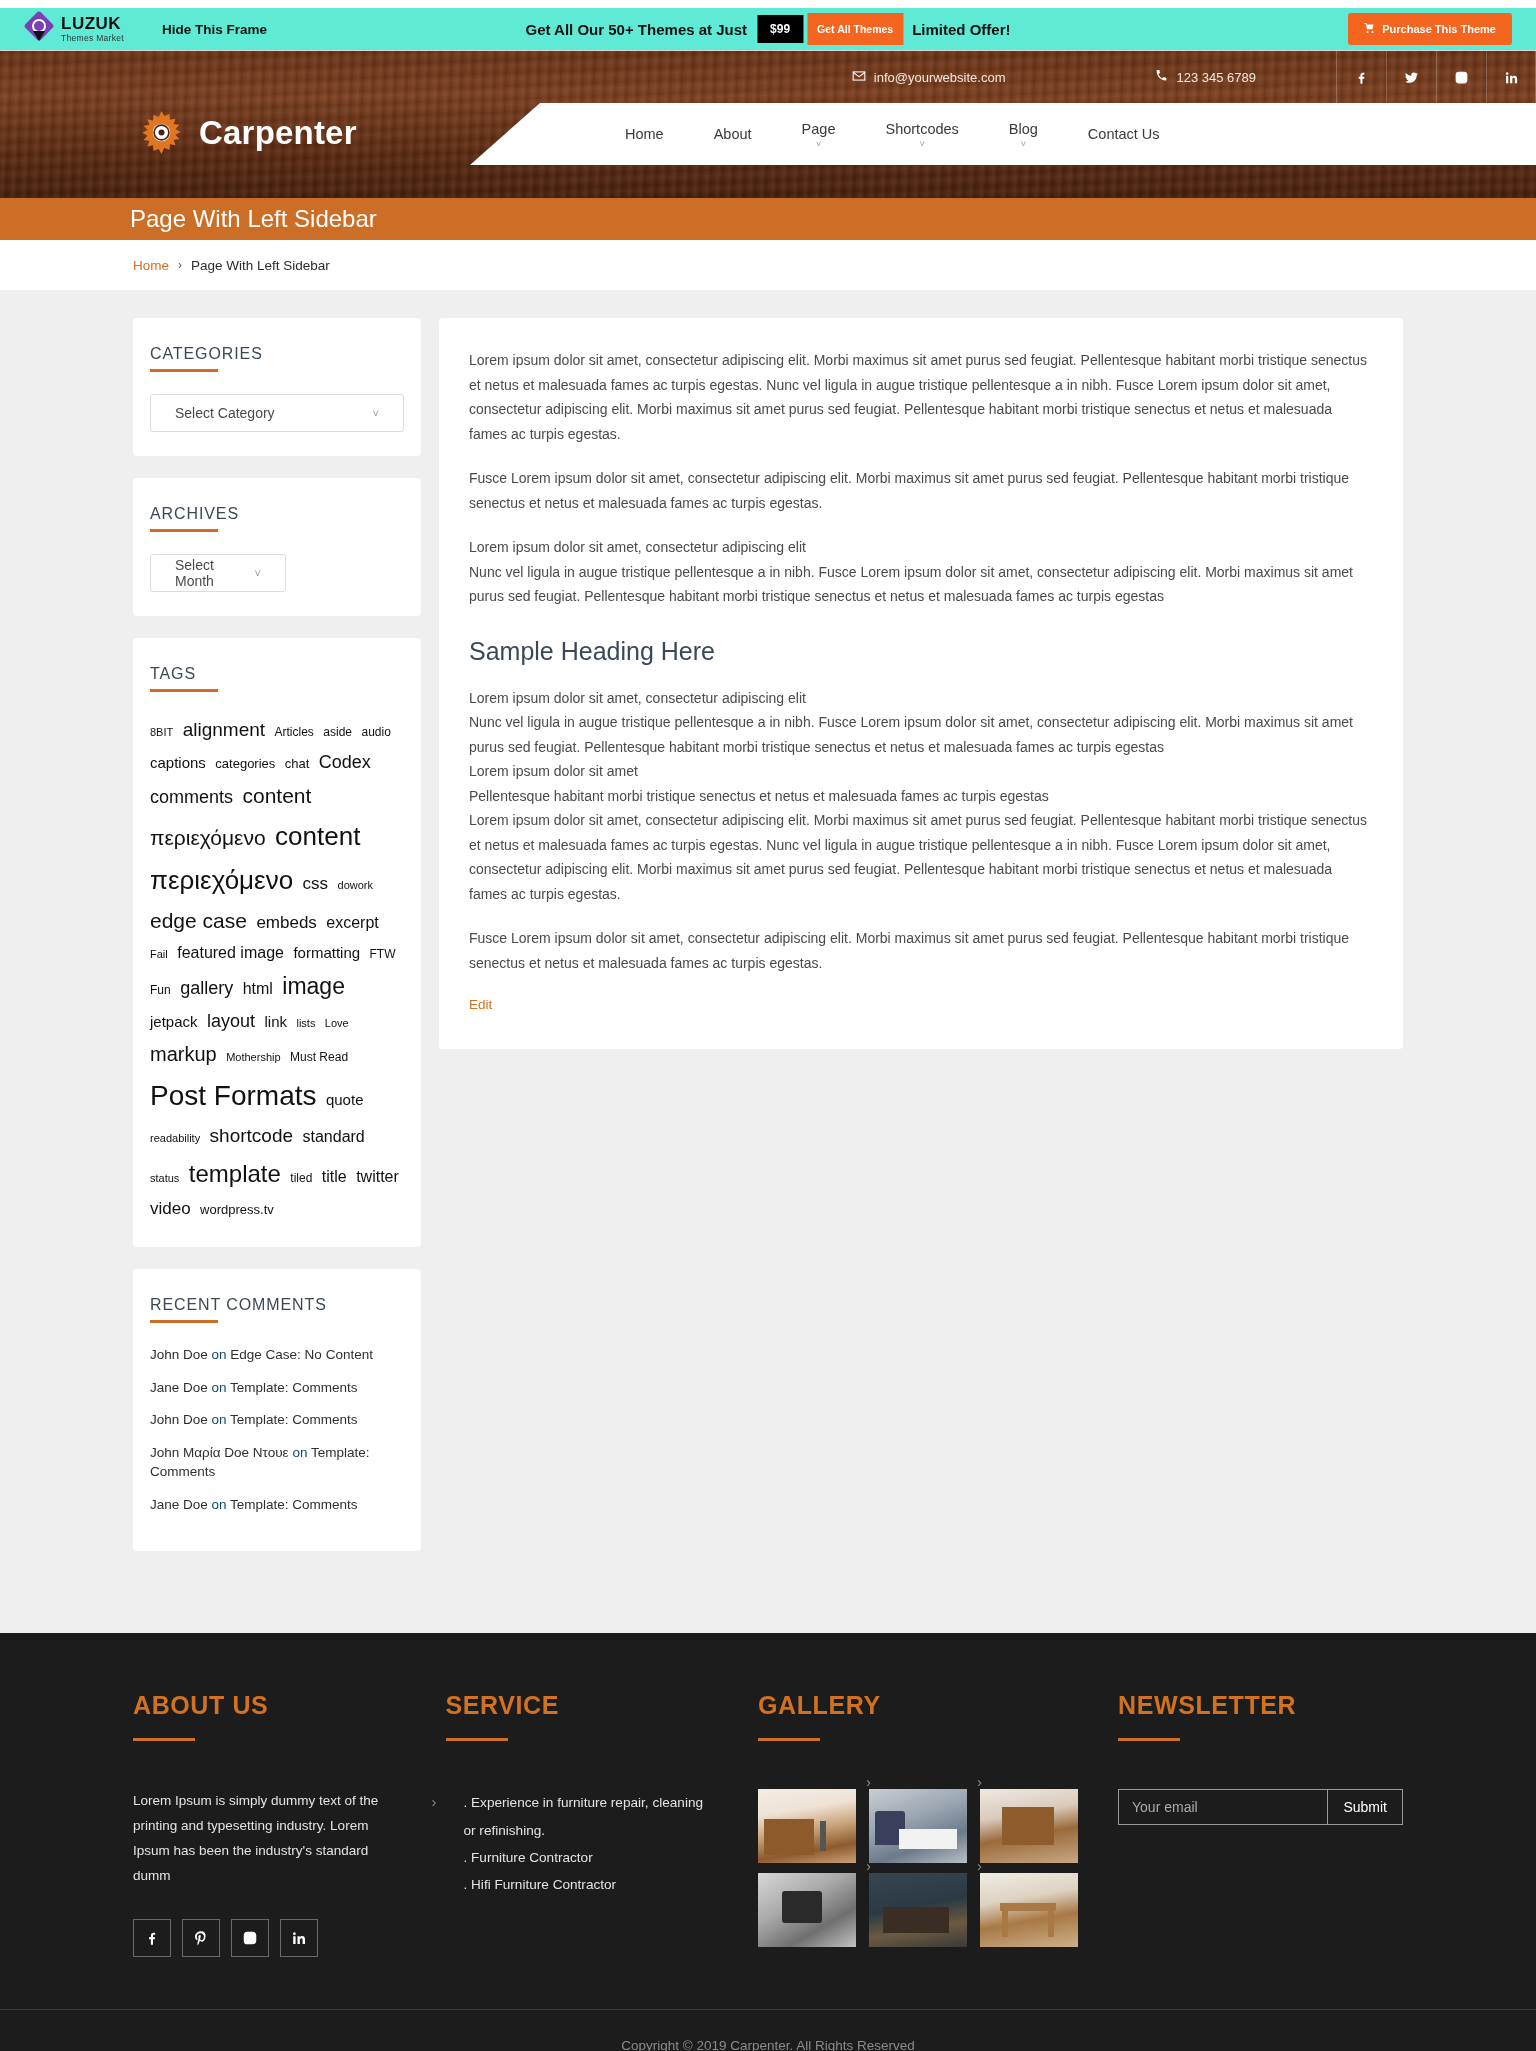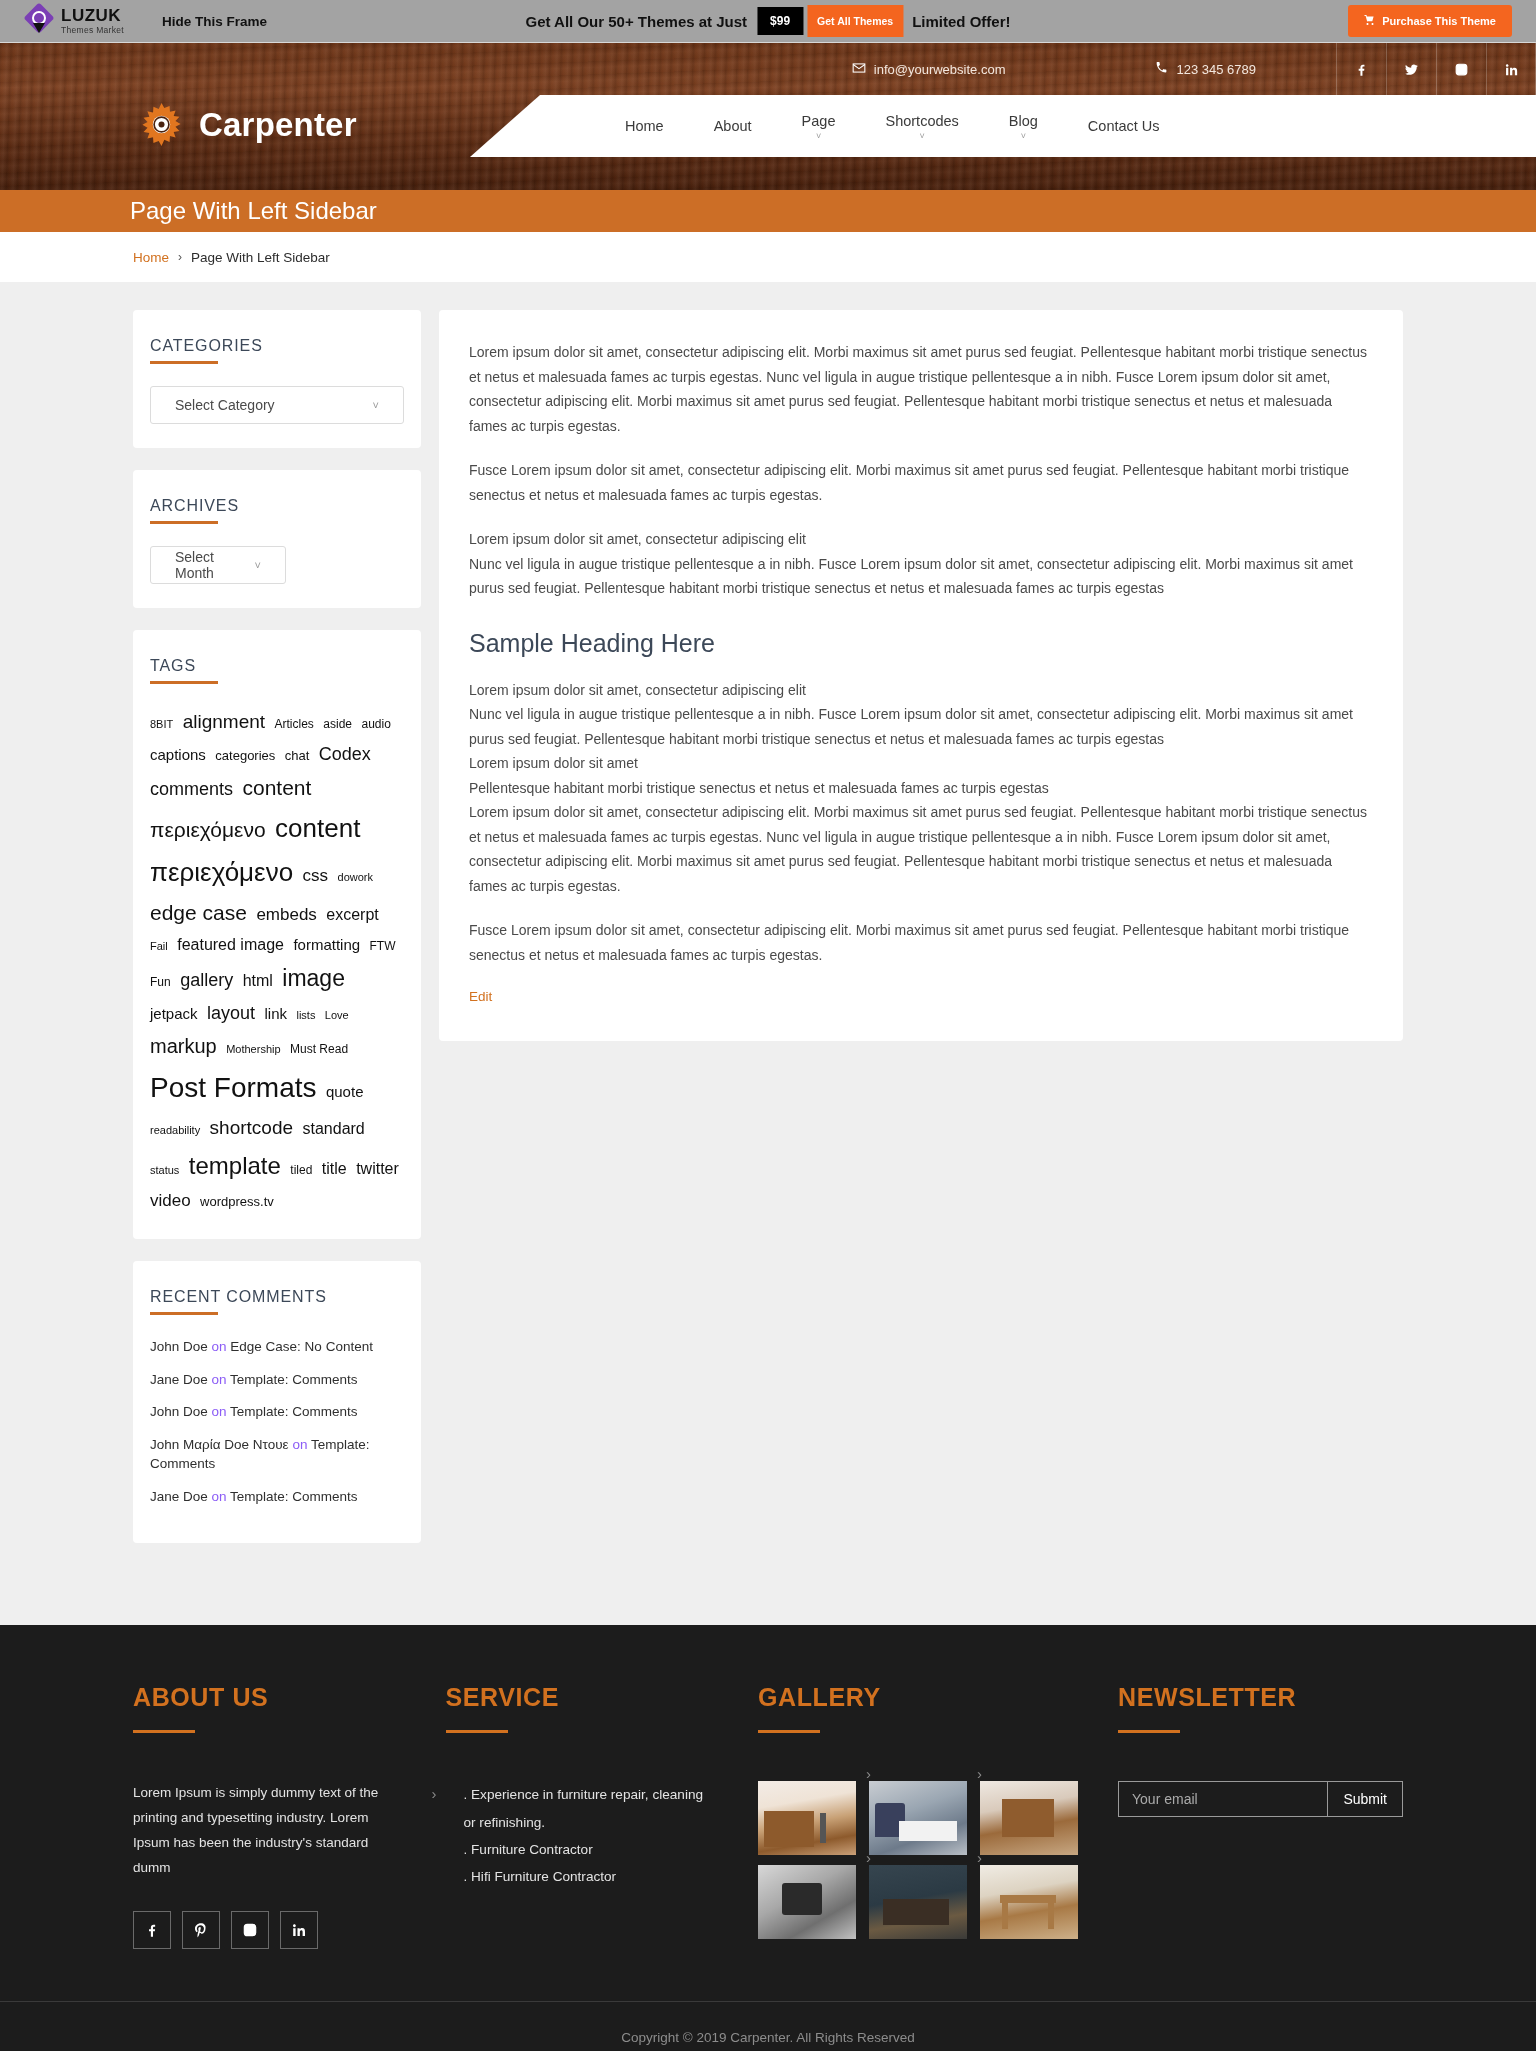--- a/index.html
+++ b/index.html
@@ -7,26 +7,27 @@
     width: 1536px;
     height: 2051px;
     font-family: "Liberation Sans", sans-serif;
     background: #ffffff;
     overflow: hidden;
   }
 
   
   .promo-bar {
     height: 43px;
-    background: #a3a3a3;
+    background: #5eead4;
     border-bottom: 1px solid #d8d8d8;
     display: flex;
     align-items: center;
     padding: 0 24px;
     position: relative;
+    margin-top: 8px;
   }
   .luzuk-logo { display: flex; align-items: center; gap: 7px; }
   .luzuk-mark {
     width: 30px; height: 30px;
     position: relative;
   }
   .luzuk-mark .diamond {
     position: absolute; left: 4px; top: 1px;
     width: 22px; height: 22px;
     background: #7b3fb5;
@@ -281,21 +282,21 @@
     display: inline;
   }
 
   .recent-list { }
   .recent-item {
     font-size: 13.5px;
     color: #2f2f2f;
     line-height: 1.45;
     margin-bottom: 13px;
   }
-  .recent-item .on { color: #8b5cf6; }
+  .recent-item .on { color: #0c4a6e; }
 
   .content-card {
     flex: 1;
     background: #fff;
     border-radius: 4px;
     padding: 30px 30px 36px 30px;
   }
   .content-card p {
     font-size: 14px;
     line-height: 1.75;

